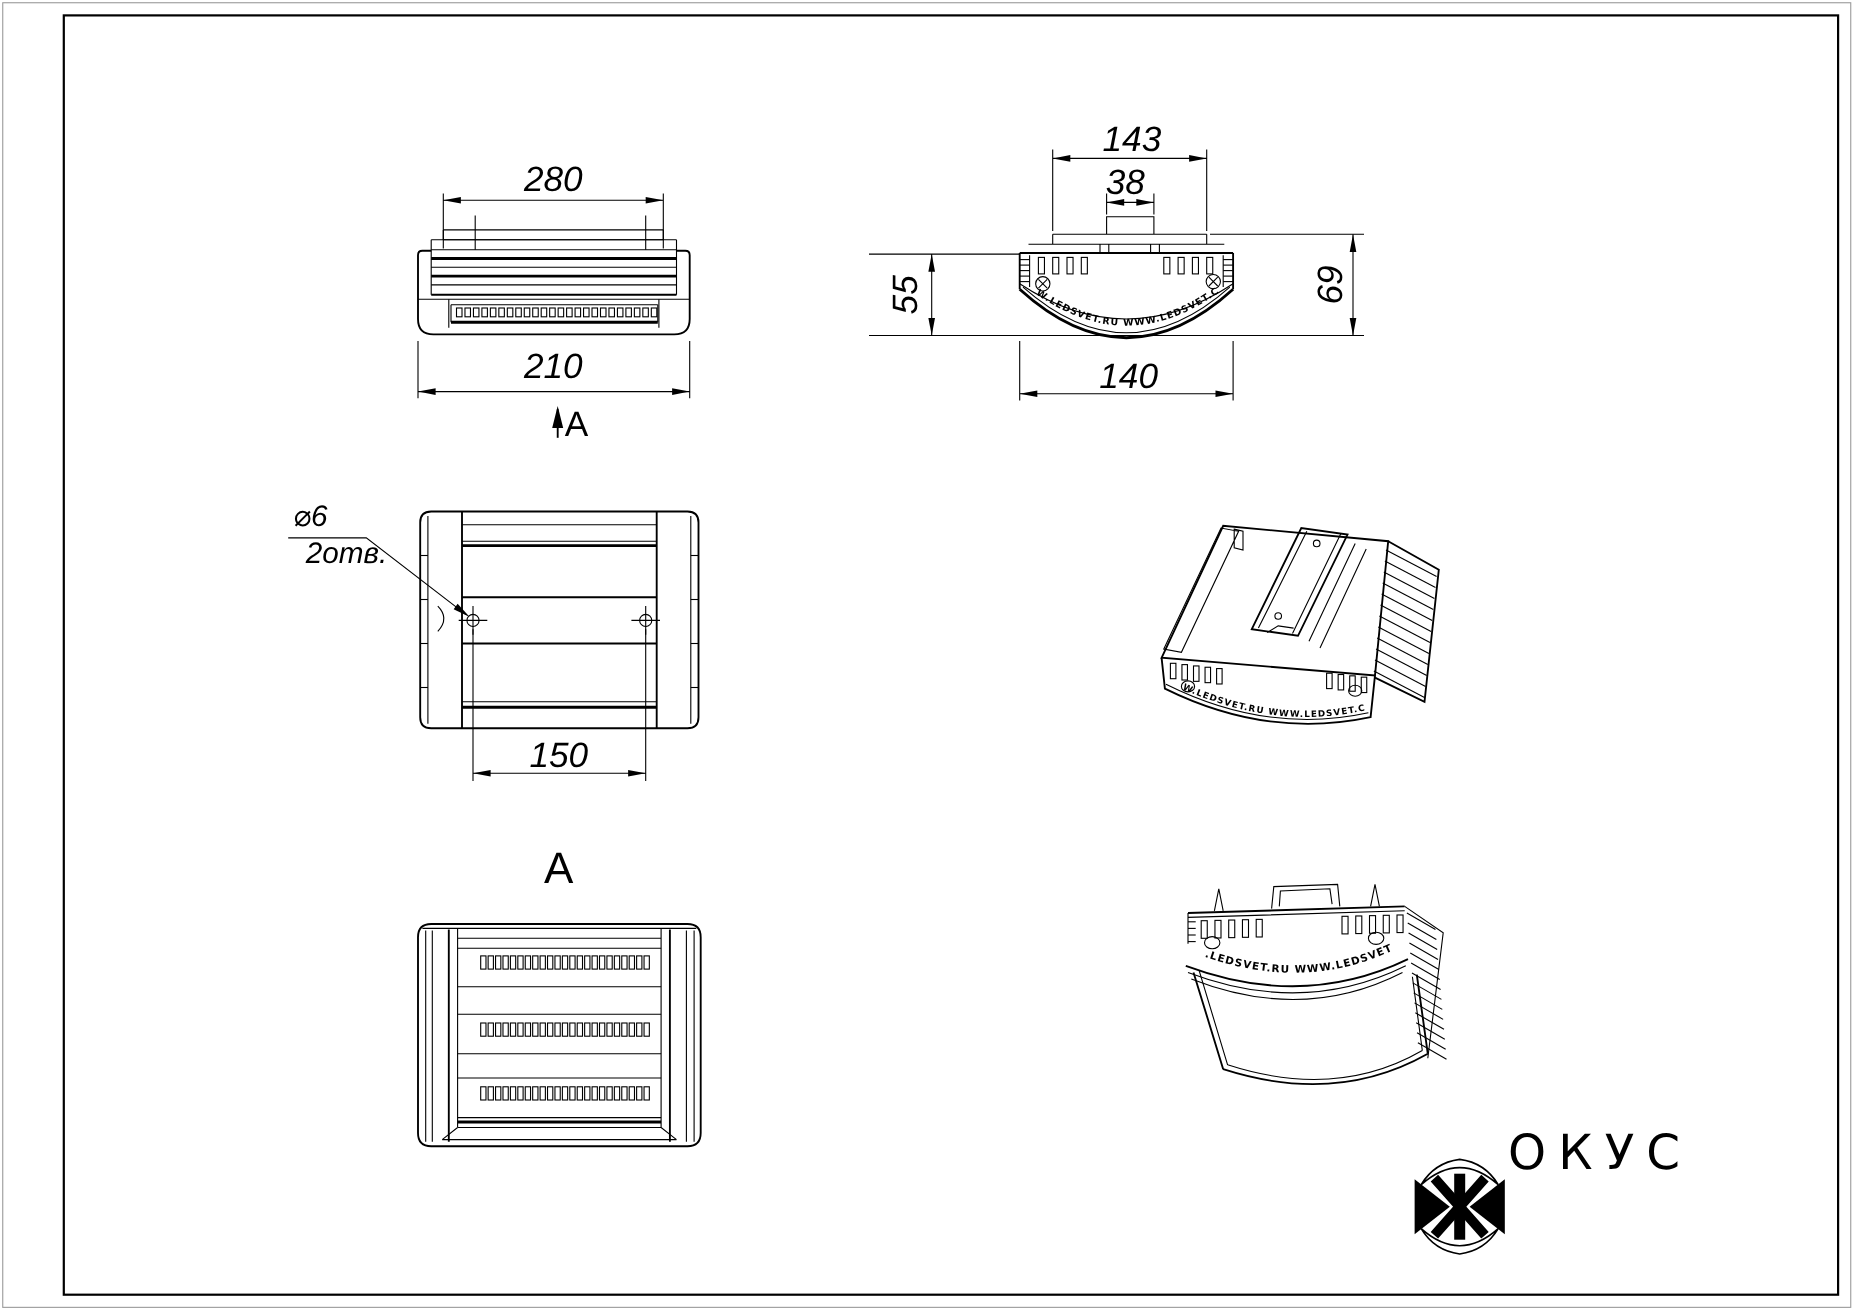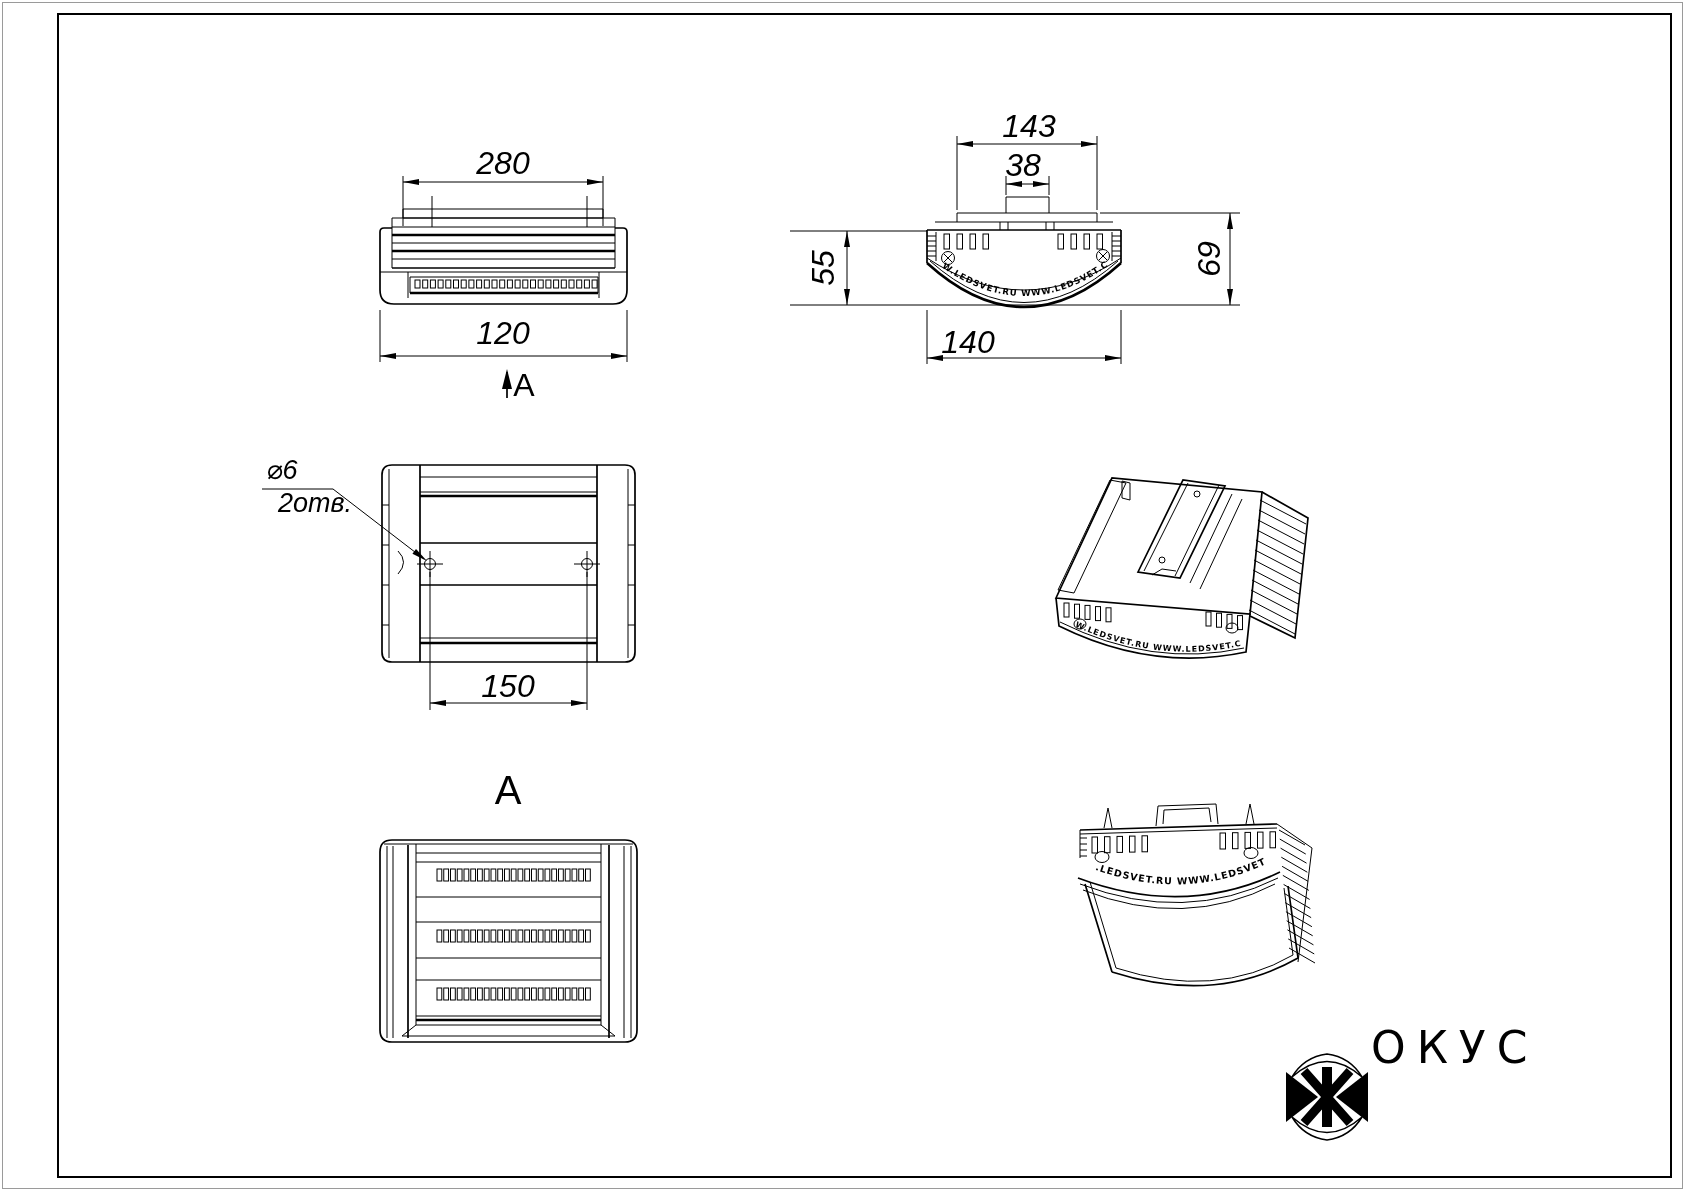--- a/index.html
+++ b/index.html
@@ -356,26 +356,26 @@
         <polygon points="1121,358 1105,361 1105,355" class="f"></polygon>
         <polygon points="430,703 446,700 446,706" class="f"></polygon>
         <polygon points="587,703 571,706 571,700" class="f"></polygon>
         <polygon points="427,561 412.41638676978715,553.7668661597091 416.02727690869943,548.9750530994253" class="f"></polygon>
         <polygon points="507,369 512,389 502,389" class="f"></polygon>
       </g>
   </svg>
 
 
   <div class="lbl" style="left:503px;top:163px;">280</div>
-  <div class="lbl" style="left:503px;top:333px;">120</div>
+  <div class="lbl" style="left:503px;top:333px;">210</div>
   <div class="lbl" style="left:1029px;top:126px;">143</div>
   <div class="lbl" style="left:1023px;top:165px;">38</div>
   <div class="lbl rot" style="left:823px;top:268px;">55</div>
   <div class="lbl rot" style="left:1209px;top:259px;">69</div>
-  <div class="lbl" style="left:968px;top:342px;text-align:center;">140</div>
+  <div class="lbl" style="left:1026px;top:342px;text-align:center;">140</div>
   <div class="lbl small" style="left:282px;top:470px;">⌀6</div>
   <div class="lbl small" style="left:315px;top:503px;">2отв.</div>
   <div class="lbl" style="left:508px;top:686px;">150</div>
   <div class="lbl upright" id="sec-a" style="left:524px;top:385px;">А</div>
   <div class="lbl upright" id="view-a" style="left:508px;top:790px;">А</div>
 
   <div id="brand-letters">ОКУС</div>
 </div>
 
 </body></html>

